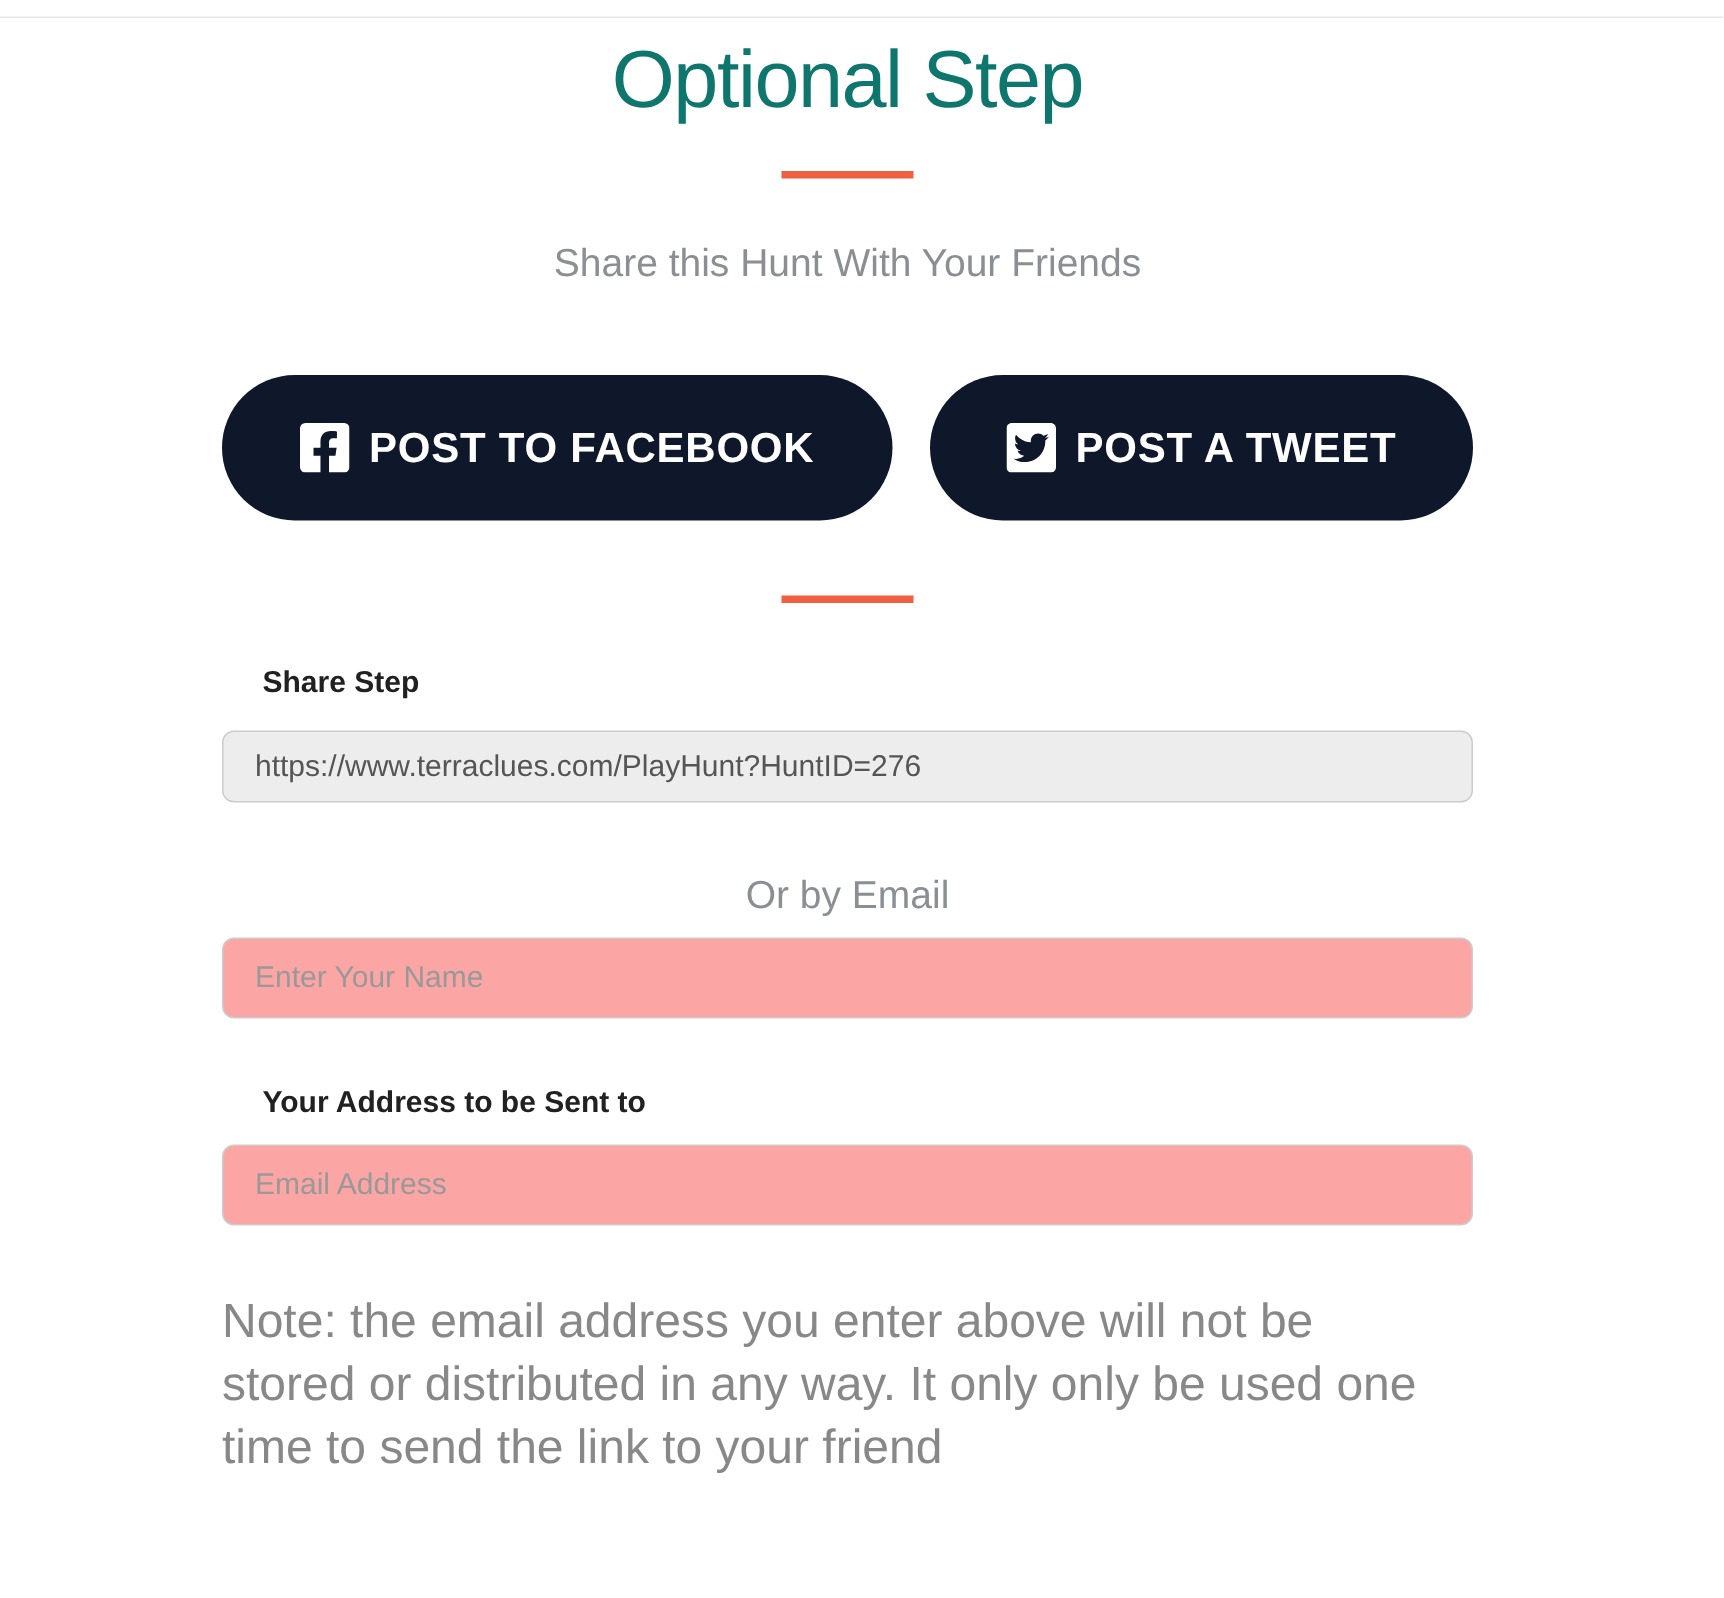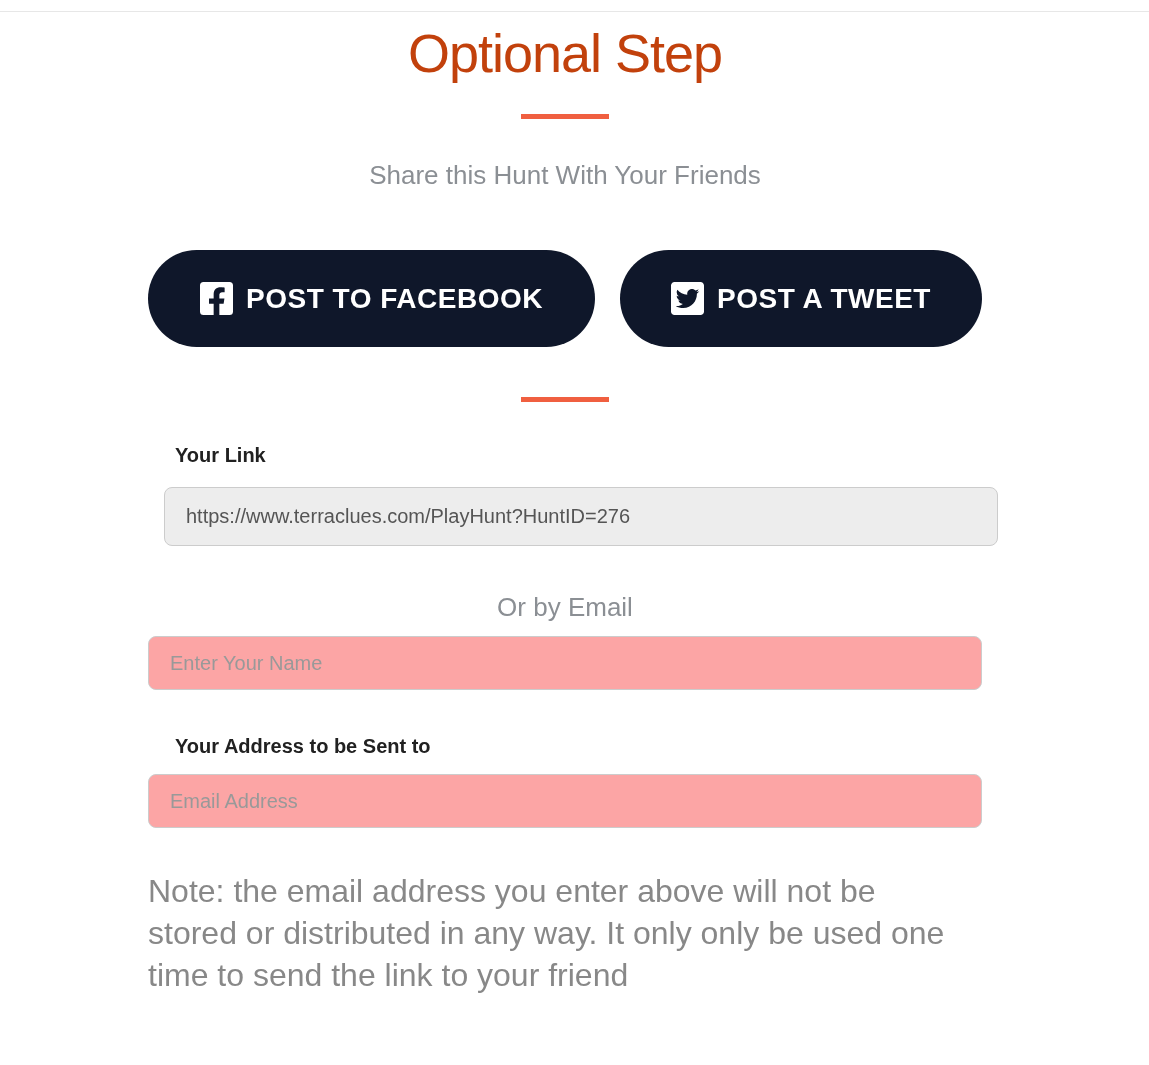--- a/index.html
+++ b/index.html
@@ -20,21 +20,21 @@
   .container {
     width: 834px;
     margin-left: 148px;
   }
   .page-title {
     margin: 12px 0 0 0;
     text-align: center;
     font-size: 54px;
     line-height: 1.1;
     font-weight: 300;
-    color: #c2410c;
+    color: #0f766e;
     letter-spacing: -1px;
   }
   .accent-divider {
     width: 88px;
     height: 5px;
     background: #f05f40;
     border: 0;
     margin: 31px auto 0 auto;
   }
   .accent-divider.second {
@@ -98,23 +98,22 @@
     border: 1px solid #cccccc;
     border-radius: 8px;
     font-size: 20px;
     font-family: "Liberation Sans", "DejaVu Sans", sans-serif;
     color: #555555;
     padding: 0 21px;
     outline: none;
   }
   .share-input {
     margin-top: 20px;
-    height: 59px;
+    height: 48px;
     background: #ededed;
-    margin-left: 16px;
   }
   .entry-input {
     margin-top: 16px;
     height: 54px;
     background: #fca5a5;
   }
   .entry-input::placeholder { color: #999999; opacity: 1; }
   .or-heading {
     margin: 48px 0 0 0;
     text-align: center;
@@ -159,21 +158,21 @@
         <svg viewBox="0 32 448 448" xmlns="http://www.w3.org/2000/svg" aria-hidden="true">
           <path fill="#ffffff" d="M400 32H48C21.5 32 0 53.5 0 80v352c0 26.5 21.5 48 48 48h352c26.5 0 48-21.5 48-48V80c0-26.5-21.5-48-48-48zM351.1 190.8c.2 2.8.2 5.7.2 8.5 0 86.7-66 186.6-186.6 186.6-37.2 0-71.7-10.8-100.7-29.4 5.3.6 10.4.8 15.8.8 30.7 0 58.9-10.4 81.4-28-28.8-.6-53-19.5-61.3-45.5 10.1 1.5 19.2 1.5 29.6-1.2-30-6.1-52.5-32.5-52.5-64.4v-.8c8.7 4.9 18.9 7.9 29.6 8.3a65.447 65.447 0 0 1-29.2-54.6c0-12.2 3.2-23.4 8.9-33.1 32.3 39.8 80.8 65.8 135.2 68.6-9.3-44.5 24-80.6 64-80.6 18.9 0 35.9 7.9 47.9 20.7 14.8-2.8 29-8.3 41.6-15.8-4.9 15.2-15.2 28-28.8 36.1 13.2-1.4 26-5.1 37.8-10.2-8.9 13.1-20.1 24.7-32.9 34z"></path>
         </svg>
       </span>
       <span class="btn-label">POST A TWEET</span>
     </button>
   </div>
 
   <hr class="accent-divider second">
 
-  <label class="field-label label-share">Your Link</label>
+  <label class="field-label label-share">Share Step</label>
   <input class="text-input share-input" type="text" readonly="" value="https://www.terraclues.com/PlayHunt?HuntID=276" style="">
 
   <p class="or-heading">Or by Email</p>
 
   <input class="text-input entry-input" type="text" placeholder="Enter Your Name" style="">
 
   <label class="field-label label-to">Your Address to be Sent to</label>
   <input class="text-input entry-input" type="text" placeholder="Email Address" style="">
 
   <p class="note-text">Note: the email address you enter above will not be stored or distributed in any way. It only only be used one time to send the link to your friend</p>

